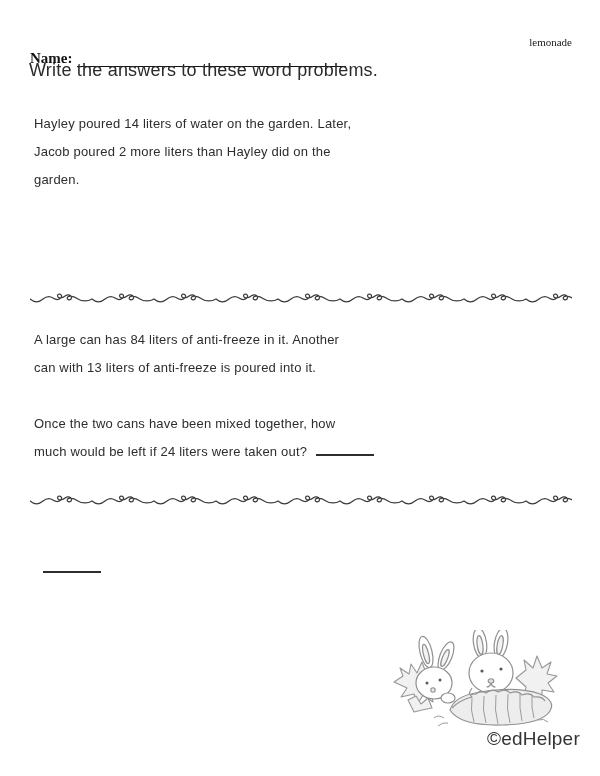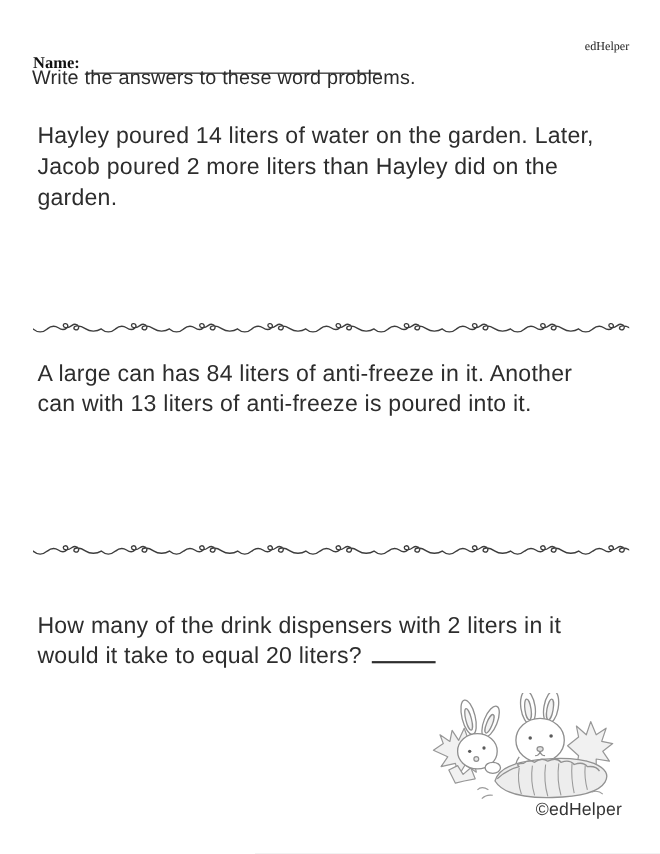--- a/index.html
+++ b/index.html
@@ -49,21 +49,21 @@
     margin: 0;
     font-size: 18px;
     font-weight: 400;
     letter-spacing: 0.2px;
     color: #2b2b2b;
   }
   .problem {
     position: absolute;
     left: 34px;
     right: 28px;
-    font-size: 21px;
+    font-size: 13px;
     line-height: 28px;
     letter-spacing: 0.2px;
   }
   .problem p { margin: 0; }
   .lines { white-space: pre-line; }
   .question { margin-top: 28px !important; }
   .q-gap-lg { margin-top: 32px !important; }
   .blank {
     display: inline-block;
     width: 58px;
@@ -82,32 +82,32 @@
     position: absolute;
     left: 388px;
     top: 630px;
     width: 172px;
     height: 102px;
   }
   .credit {
     position: absolute;
     left: 487px;
     top: 728px;
-    font-size: 16px;
+    font-size: 19px;
     color: #333;
     letter-spacing: 0.2px;
   }
   svg { display: block; }
 </style>
 </head>
 <body>
 
 <div id="page">
 
-  <div class="brand">edHelper</div>
+  <div class="brand">lemonade</div>
 
   <div class="name-row">
     <span class="name-label">Name:</span>
     <span class="name-line"></span>
   </div>
 
   <h1 class="title">Write the answers to these word problems.</h1>
 
   <section class="problem" style="top:110px">
     <p class="statement lines">Hayley poured 14 liters of water on the garden. Later,
@@ -115,29 +115,30 @@
 garden.</p>
   </section>
 
   <svg class="divider" style="top:292px" viewBox="0 0 542 14" aria-hidden="true">
     <path class="scroll-path" fill="none" stroke="#3d3d3d" stroke-width="1.25" stroke-linecap="round" d="M0 7c4 3.5 9 3.5 13 0c3 -2.5 7 -3 10 -1c2.5 1.7 5.5 2 7.5 .3c2 -1.7 1 -4.5 -1.5 -4.1c-2 .4 -2 3 .4 3.6c2.6 .6 4.6 -.8 6.1 -2c2 -1.6 5 -1.2 5.8 1c.7 2 -1 3.6 -3 2.9c-1.7 -.6 -1.4 -2.8 .5 -3.3c3.2 -.8 6.2 .6 9.2 2.6c4 2.8 10 2.5 14 0c4 3.5 9 3.5 13 0c3 -2.5 7 -3 10 -1c2.5 1.7 5.5 2 7.5 .3c2 -1.7 1 -4.5 -1.5 -4.1c-2 .4 -2 3 .4 3.6c2.6 .6 4.6 -.8 6.1 -2c2 -1.6 5 -1.2 5.8 1c.7 2 -1 3.6 -3 2.9c-1.7 -.6 -1.4 -2.8 .5 -3.3c3.2 -.8 6.2 .6 9.2 2.6c4 2.8 10 2.5 14 0c4 3.5 9 3.5 13 0c3 -2.5 7 -3 10 -1c2.5 1.7 5.5 2 7.5 .3c2 -1.7 1 -4.5 -1.5 -4.1c-2 .4 -2 3 .4 3.6c2.6 .6 4.6 -.8 6.1 -2c2 -1.6 5 -1.2 5.8 1c.7 2 -1 3.6 -3 2.9c-1.7 -.6 -1.4 -2.8 .5 -3.3c3.2 -.8 6.2 .6 9.2 2.6c4 2.8 10 2.5 14 0c4 3.5 9 3.5 13 0c3 -2.5 7 -3 10 -1c2.5 1.7 5.5 2 7.5 .3c2 -1.7 1 -4.5 -1.5 -4.1c-2 .4 -2 3 .4 3.6c2.6 .6 4.6 -.8 6.1 -2c2 -1.6 5 -1.2 5.8 1c.7 2 -1 3.6 -3 2.9c-1.7 -.6 -1.4 -2.8 .5 -3.3c3.2 -.8 6.2 .6 9.2 2.6c4 2.8 10 2.5 14 0c4 3.5 9 3.5 13 0c3 -2.5 7 -3 10 -1c2.5 1.7 5.5 2 7.5 .3c2 -1.7 1 -4.5 -1.5 -4.1c-2 .4 -2 3 .4 3.6c2.6 .6 4.6 -.8 6.1 -2c2 -1.6 5 -1.2 5.8 1c.7 2 -1 3.6 -3 2.9c-1.7 -.6 -1.4 -2.8 .5 -3.3c3.2 -.8 6.2 .6 9.2 2.6c4 2.8 10 2.5 14 0c4 3.5 9 3.5 13 0c3 -2.5 7 -3 10 -1c2.5 1.7 5.5 2 7.5 .3c2 -1.7 1 -4.5 -1.5 -4.1c-2 .4 -2 3 .4 3.6c2.6 .6 4.6 -.8 6.1 -2c2 -1.6 5 -1.2 5.8 1c.7 2 -1 3.6 -3 2.9c-1.7 -.6 -1.4 -2.8 .5 -3.3c3.2 -.8 6.2 .6 9.2 2.6c4 2.8 10 2.5 14 0c4 3.5 9 3.5 13 0c3 -2.5 7 -3 10 -1c2.5 1.7 5.5 2 7.5 .3c2 -1.7 1 -4.5 -1.5 -4.1c-2 .4 -2 3 .4 3.6c2.6 .6 4.6 -.8 6.1 -2c2 -1.6 5 -1.2 5.8 1c.7 2 -1 3.6 -3 2.9c-1.7 -.6 -1.4 -2.8 .5 -3.3c3.2 -.8 6.2 .6 9.2 2.6c4 2.8 10 2.5 14 0c4 3.5 9 3.5 13 0c3 -2.5 7 -3 10 -1c2.5 1.7 5.5 2 7.5 .3c2 -1.7 1 -4.5 -1.5 -4.1c-2 .4 -2 3 .4 3.6c2.6 .6 4.6 -.8 6.1 -2c2 -1.6 5 -1.2 5.8 1c.7 2 -1 3.6 -3 2.9c-1.7 -.6 -1.4 -2.8 .5 -3.3c3.2 -.8 6.2 .6 9.2 2.6c4 2.8 10 2.5 14 0c4 3.5 9 3.5 13 0c3 -2.5 7 -3 10 -1c2.5 1.7 5.5 2 7.5 .3c2 -1.7 1 -4.5 -1.5 -4.1c-2 .4 -2 3 .4 3.6c2.6 .6 4.6 -.8 6.1 -2c2 -1.6 5 -1.2 5.8 1c.7 2 -1 3.6 -3 2.9c-1.7 -.6 -1.4 -2.8 .5 -3.3c3.2 -.8 6.2 .6 9.2 2.6c4 2.8 10 2.5 14 0"></path>
   </svg>
 
   <section class="problem" style="top:326px">
     <p class="statement lines">A large can has 84 liters of anti-freeze in it. Another
 can with 13 liters of anti-freeze is poured into it.</p>
+    <p class="question"><span class="lines">Once the two cans have been mixed together, how
+much would be left if 24 liters were taken out?</span><span class="blank"></span></p>
   </section>
 
   <svg class="divider" style="top:494px" viewBox="0 0 542 14" aria-hidden="true">
     <path class="scroll-path" fill="none" stroke="#3d3d3d" stroke-width="1.25" stroke-linecap="round" d="M0 7c4 3.5 9 3.5 13 0c3 -2.5 7 -3 10 -1c2.5 1.7 5.5 2 7.5 .3c2 -1.7 1 -4.5 -1.5 -4.1c-2 .4 -2 3 .4 3.6c2.6 .6 4.6 -.8 6.1 -2c2 -1.6 5 -1.2 5.8 1c.7 2 -1 3.6 -3 2.9c-1.7 -.6 -1.4 -2.8 .5 -3.3c3.2 -.8 6.2 .6 9.2 2.6c4 2.8 10 2.5 14 0c4 3.5 9 3.5 13 0c3 -2.5 7 -3 10 -1c2.5 1.7 5.5 2 7.5 .3c2 -1.7 1 -4.5 -1.5 -4.1c-2 .4 -2 3 .4 3.6c2.6 .6 4.6 -.8 6.1 -2c2 -1.6 5 -1.2 5.8 1c.7 2 -1 3.6 -3 2.9c-1.7 -.6 -1.4 -2.8 .5 -3.3c3.2 -.8 6.2 .6 9.2 2.6c4 2.8 10 2.5 14 0c4 3.5 9 3.5 13 0c3 -2.5 7 -3 10 -1c2.5 1.7 5.5 2 7.5 .3c2 -1.7 1 -4.5 -1.5 -4.1c-2 .4 -2 3 .4 3.6c2.6 .6 4.6 -.8 6.1 -2c2 -1.6 5 -1.2 5.8 1c.7 2 -1 3.6 -3 2.9c-1.7 -.6 -1.4 -2.8 .5 -3.3c3.2 -.8 6.2 .6 9.2 2.6c4 2.8 10 2.5 14 0c4 3.5 9 3.5 13 0c3 -2.5 7 -3 10 -1c2.5 1.7 5.5 2 7.5 .3c2 -1.7 1 -4.5 -1.5 -4.1c-2 .4 -2 3 .4 3.6c2.6 .6 4.6 -.8 6.1 -2c2 -1.6 5 -1.2 5.8 1c.7 2 -1 3.6 -3 2.9c-1.7 -.6 -1.4 -2.8 .5 -3.3c3.2 -.8 6.2 .6 9.2 2.6c4 2.8 10 2.5 14 0c4 3.5 9 3.5 13 0c3 -2.5 7 -3 10 -1c2.5 1.7 5.5 2 7.5 .3c2 -1.7 1 -4.5 -1.5 -4.1c-2 .4 -2 3 .4 3.6c2.6 .6 4.6 -.8 6.1 -2c2 -1.6 5 -1.2 5.8 1c.7 2 -1 3.6 -3 2.9c-1.7 -.6 -1.4 -2.8 .5 -3.3c3.2 -.8 6.2 .6 9.2 2.6c4 2.8 10 2.5 14 0c4 3.5 9 3.5 13 0c3 -2.5 7 -3 10 -1c2.5 1.7 5.5 2 7.5 .3c2 -1.7 1 -4.5 -1.5 -4.1c-2 .4 -2 3 .4 3.6c2.6 .6 4.6 -.8 6.1 -2c2 -1.6 5 -1.2 5.8 1c.7 2 -1 3.6 -3 2.9c-1.7 -.6 -1.4 -2.8 .5 -3.3c3.2 -.8 6.2 .6 9.2 2.6c4 2.8 10 2.5 14 0c4 3.5 9 3.5 13 0c3 -2.5 7 -3 10 -1c2.5 1.7 5.5 2 7.5 .3c2 -1.7 1 -4.5 -1.5 -4.1c-2 .4 -2 3 .4 3.6c2.6 .6 4.6 -.8 6.1 -2c2 -1.6 5 -1.2 5.8 1c.7 2 -1 3.6 -3 2.9c-1.7 -.6 -1.4 -2.8 .5 -3.3c3.2 -.8 6.2 .6 9.2 2.6c4 2.8 10 2.5 14 0c4 3.5 9 3.5 13 0c3 -2.5 7 -3 10 -1c2.5 1.7 5.5 2 7.5 .3c2 -1.7 1 -4.5 -1.5 -4.1c-2 .4 -2 3 .4 3.6c2.6 .6 4.6 -.8 6.1 -2c2 -1.6 5 -1.2 5.8 1c.7 2 -1 3.6 -3 2.9c-1.7 -.6 -1.4 -2.8 .5 -3.3c3.2 -.8 6.2 .6 9.2 2.6c4 2.8 10 2.5 14 0c4 3.5 9 3.5 13 0c3 -2.5 7 -3 10 -1c2.5 1.7 5.5 2 7.5 .3c2 -1.7 1 -4.5 -1.5 -4.1c-2 .4 -2 3 .4 3.6c2.6 .6 4.6 -.8 6.1 -2c2 -1.6 5 -1.2 5.8 1c.7 2 -1 3.6 -3 2.9c-1.7 -.6 -1.4 -2.8 .5 -3.3c3.2 -.8 6.2 .6 9.2 2.6c4 2.8 10 2.5 14 0"></path>
   </svg>
 
   <section class="problem" style="top:523px">
-    <p class="question q-gap-lg"><span class="lines">How many of the drink dispensers with 2 liters in it
-would it take to equal 20 liters?</span><span class="blank"></span></p>
+    <p class="question q-gap-lg"><span class="blank"></span></p>
   </section>
 
   <svg class="bunnies" viewBox="0 0 172 102" aria-hidden="true">
     <g stroke="#979797" stroke-width="1.1" fill="#f1f1f1" stroke-linejoin="round">
 
       <path d="M6 52 L15 46 L12 38 L21 44 L23 34 L29 43 L34 32 L38 43 L47 38 L44 49 L54 48 L46 56 L55 63 L43 62 L45 72 L35 65 L29 75 L26 64 L13 67 L19 58 Z"></path>
       <path d="M20 70 L28 66 L33 74 L40 68 L44 78 L34 80 L26 82 Z"></path>
 
       <path d="M128 48 L138 40 L136 30 L145 38 L149 26 L154 38 L163 32 L159 44 L169 46 L160 53 L166 62 L154 60 L154 70 L145 62 L136 68 L138 57 Z"></path>
     </g>

